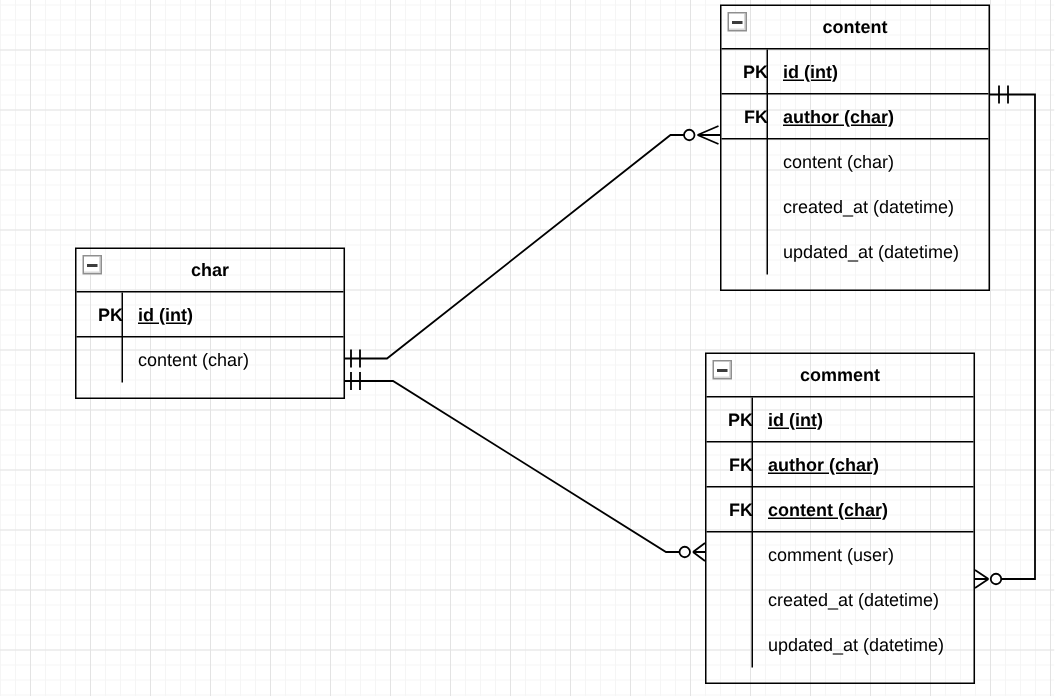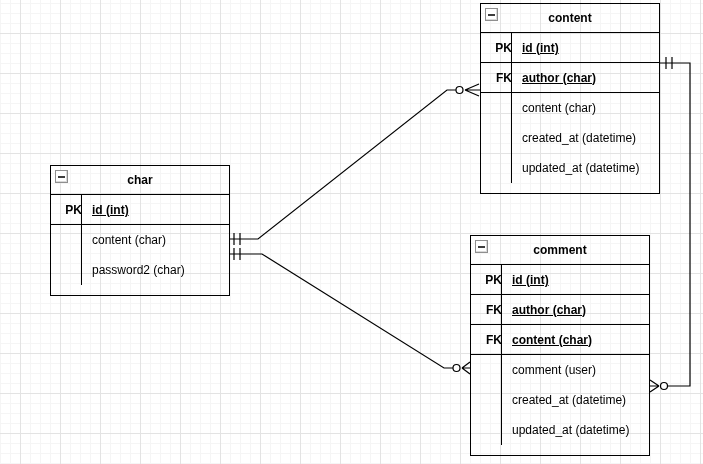--- a/index.html
+++ b/index.html
@@ -61,24 +61,20 @@
       <span>char</span>
     </div>
     <div class="er-body">
       <div class="er-row bordered">
         <span class="key-cell">PK</span>
         <span class="field-cell key-field">id (int)</span>
       </div>
       <div class="er-row">
         <span class="key-cell"></span>
         <span class="field-cell">content (char)</span>
-      </div>
-      <div class="er-row">
-        <span class="key-cell"></span>
-        <span class="field-cell">password2 (char)</span>
       </div>
     </div>
   </div>
 
   <div class="er-table" style="left:480px;top:3px;">
     <div class="er-header">
       <span class="collapse-btn">
           <span class="minus-bar"></span>
         </span>
       <span>content</span>

